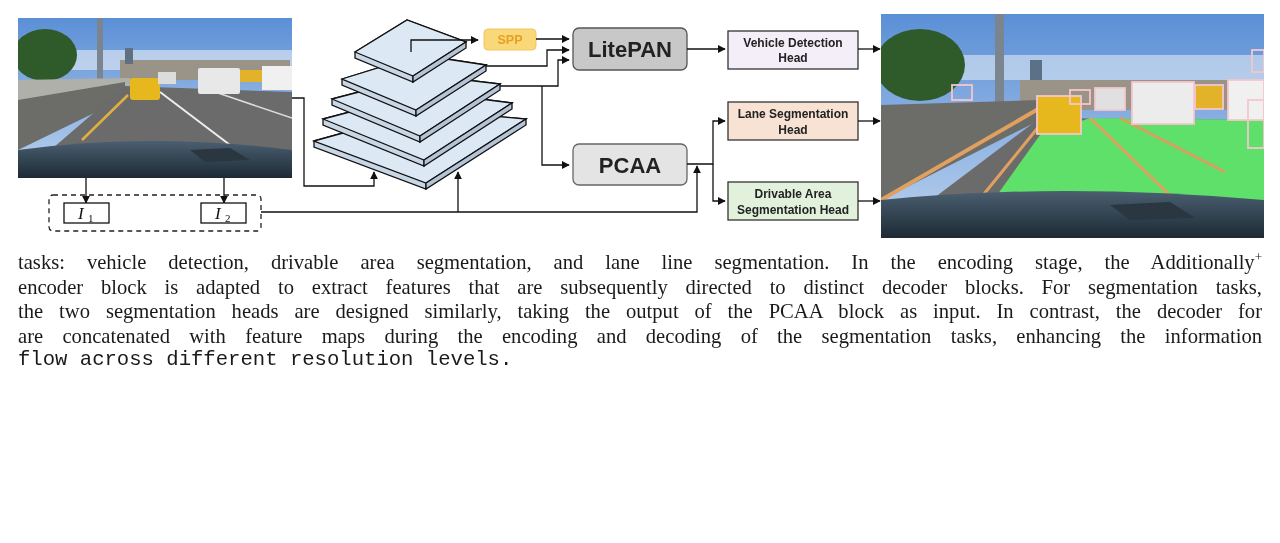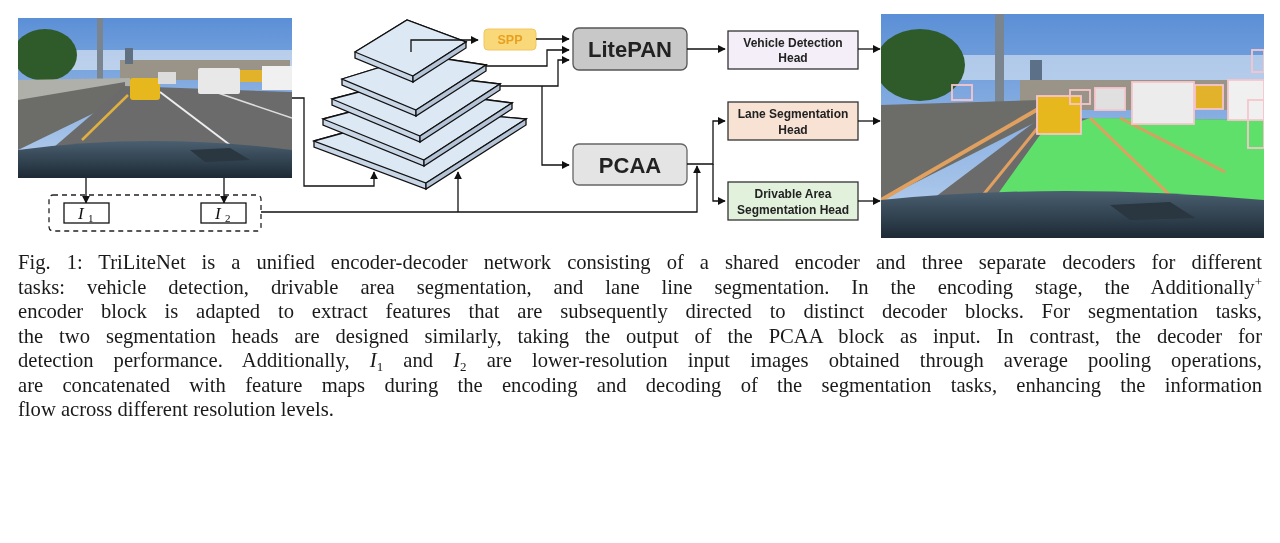--- a/index.html
+++ b/index.html
@@ -5,21 +5,21 @@
   html, body { margin:0; padding:0; background:#ffffff; }
   body { width:1280px; height:543px; position:relative; overflow:hidden; font-family:"Liberation Serif", serif; }
   #figure { position:absolute; left:0; top:0; width:1280px; height:245px; }
   .box-text { font-family:"Liberation Sans", sans-serif; font-weight:bold; fill:#222; }
   #caption {
     position:absolute; left:18px; top:250px; width:1244px;
     font-family:"Liberation Serif", serif; font-size:20.6px; line-height:24.5px;
     color:#1a1a1a; text-align:justify;
   }
   #caption .line { display:block; text-align:justify; text-align-last:justify; white-space:nowrap; height:24.5px; }
-  #caption .line.last { text-align-last:left; }
+  #caption .line.last { text-align-last:left;font-family:Liberation Mono, monospace; }
   #caption sup { font-size:13px; line-height:0; vertical-align:8px; }
   #caption i sub { font-style:normal; font-size:13px; line-height:0; vertical-align:-4px; }
 </style>
 </head>
 <body>
 
 <svg id="figure" viewBox="0 0 1280 245" xmlns="http://www.w3.org/2000/svg">
   <defs>
     <marker id="arrow" viewBox="0 0 10 10" refX="9" refY="5" markerWidth="6" markerHeight="6" orient="auto-start-reverse">
       <path d="M0,0 L10,5 L0,10 z" fill="#111"></path>
@@ -182,20 +182,18 @@
       <rect x="1070" y="90" width="20" height="14"></rect>
       <rect x="1095" y="88" width="30" height="22" fill="#e0e0e0"></rect>
       <rect x="1252" y="50" width="12" height="22"></rect>
     </g>
     <path d="M881,238 L881,200 Q1060,182 1264,200 L1264,238 Z" fill="url(#hood)"></path>
     <path d="M1110,205 L1170,202 L1195,218 L1130,220 Z" fill="#2a3640"></path>
   </g>
 </svg>
 
 <div id="caption">
-  <span class="line">Fig. 1: TriLiteNet is a unified encoder-decoder network consisting of a shared encoder and three separate decoders for different</span>
   <span class="line"><span>tasks: vehicle detection, drivable area segmentation, and lane line segmentation. In the encoding stage, the Additionally</span><sup>+</sup></span>
   <span class="line">encoder block is adapted to extract features that are subsequently directed to distinct decoder blocks. For segmentation tasks,</span>
   <span class="line">the two segmentation heads are designed similarly, taking the output of the PCAA block as input. In contrast, the decoder for</span>
-  <span class="line"><span>detection performance. Additionally, </span><i><span>I</span><sub>1</sub></i><span> and </span><i><span>I</span><sub>2</sub></i><span> are lower-resolution input images obtained through average pooling operations,</span></span>
   <span class="line">are concatenated with feature maps during the encoding and decoding of the segmentation tasks, enhancing the information</span>
   <span class="line last">flow across different resolution levels.</span>
 </div>
 
 </body></html>

